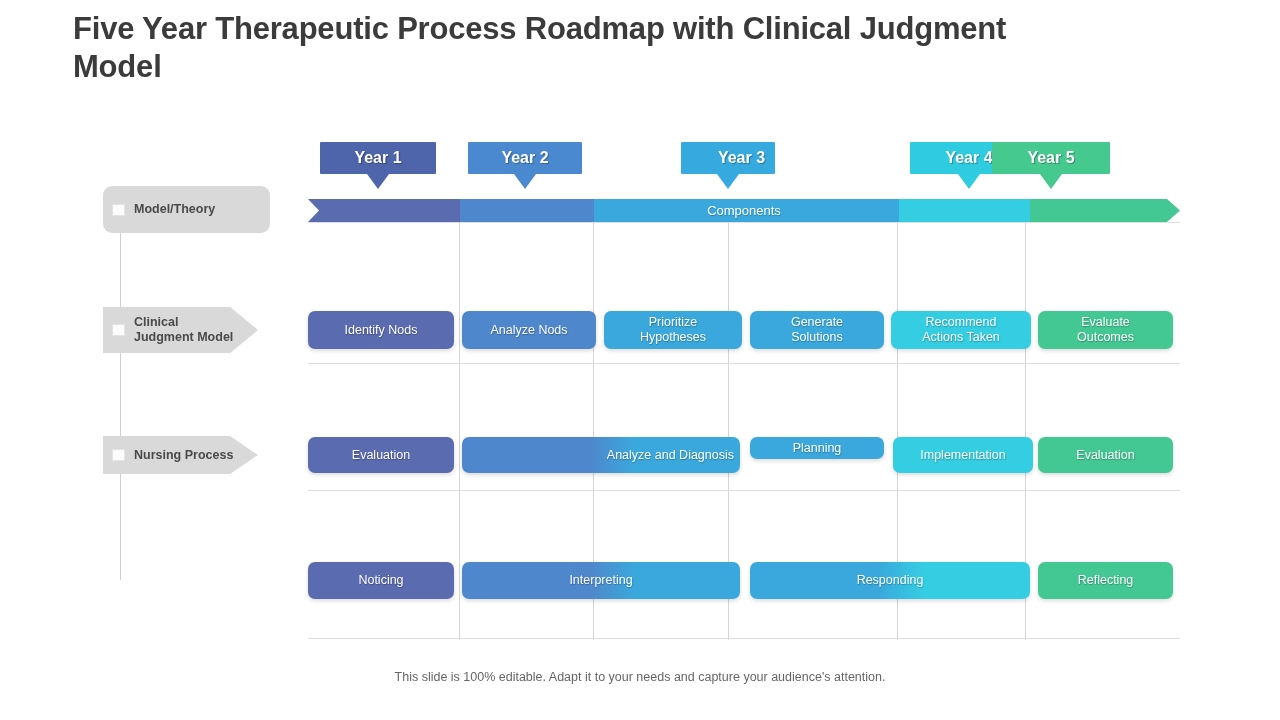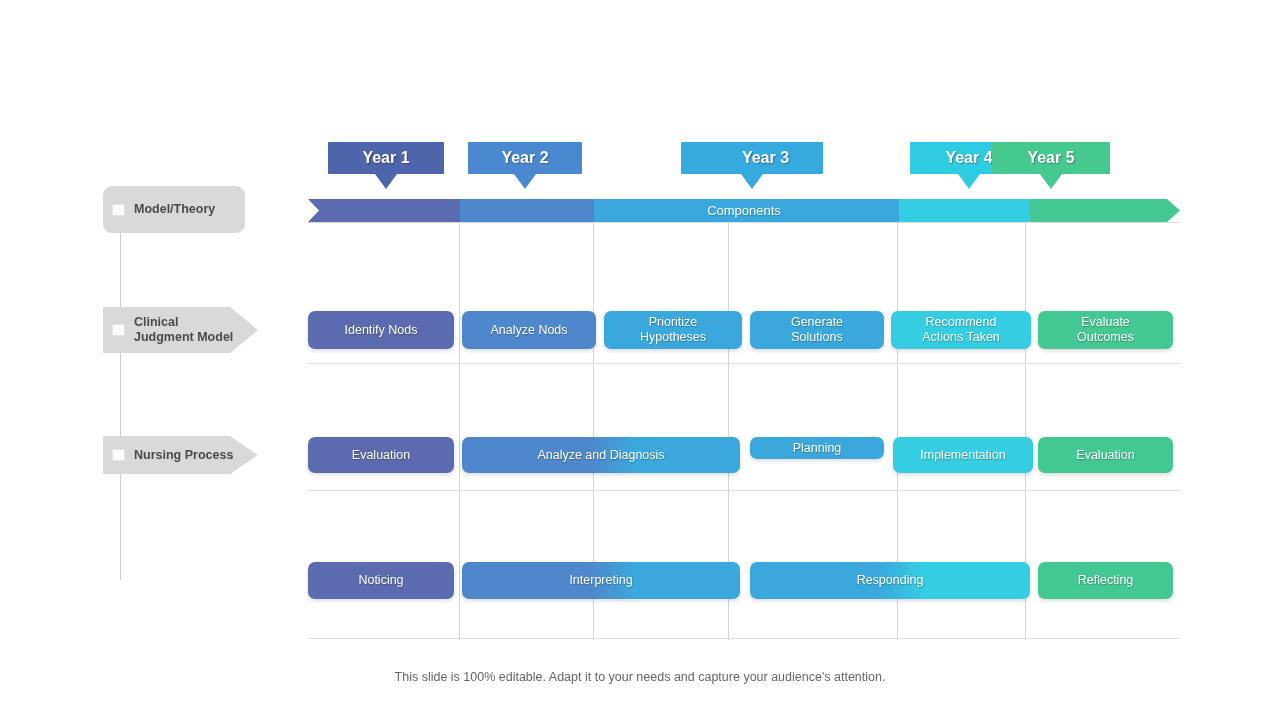--- a/index.html
+++ b/index.html
@@ -89,31 +89,32 @@
   #footer {
     position: absolute; left: 0; top: 670px; width: 1280px;
     text-align: center; font-size: 12.5px; color: #666666;
   }
 </style>
 </head>
 <body>
 
 <div id="slide">
 
+  <div id="title">Five Year Therapeutic Process Roadmap with Clinical Judgment Model</div>
 
   <div id="year-tabs">
-      <div class="year-tab" style="left: 320px; top: 142px; width: 116px; background: rgb(78, 100, 171); margin-left: 8px;">
+      <div class="year-tab" style="left: 320px; top: 142px; width: 116px; background: rgb(78, 100, 171);">
         <span>Year 1</span>
         <span class="ptr" style="border-top: 15px solid rgb(78, 100, 171);"></span>
       </div>
       <div class="year-tab" style="left: 468px; top: 142px; width: 114px; background: rgb(74, 137, 208);">
         <span>Year 2</span>
         <span class="ptr" style="border-top: 15px solid rgb(74, 137, 208);"></span>
       </div>
-      <div class="year-tab" style="left: 681px; top: 142px; width: 142px; background: rgb(54, 169, 223); padding-left: 27px;">
+      <div class="year-tab" style="left: 681px; top: 142px; width: 94px; background: rgb(54, 169, 223); padding-left: 27px;">
         <span>Year 3</span>
         <span class="ptr" style="border-top: 15px solid rgb(54, 169, 223);"></span>
       </div>
       <div class="year-tab" style="left: 910px; top: 142px; width: 118px; background: rgb(47, 203, 224);">
         <span>Year 4</span>
         <span class="ptr" style="border-top: 15px solid rgb(47, 203, 224);"></span>
       </div>
       <div class="year-tab" style="left: 992px; top: 142px; width: 118px; background: rgb(69, 201, 143);">
         <span>Year 5</span>
         <span class="ptr" style="border-top: 15px solid rgb(69, 201, 143);"></span>
@@ -138,21 +139,21 @@
       <div class="vline" style="left: 589px;"></div>
       <div class="vline" style="left: 717px;"></div>
       <div class="hline" style="top: 0px;"></div>
       <div class="hline" style="top: 141px;"></div>
       <div class="hline" style="top: 268px;"></div>
       <div class="hline" style="top: 416px;"></div>
     </div>
 
   <div id="label-spine"></div>
 
-  <div class="row-label rounded" style="left:103px; top:186px; width:142px; height:47px;">
+  <div class="row-label rounded" style="left:103px; top:186px; width:167px; height:47px;">
     <span class="chk"></span>
     <span class="rl-text">Model/Theory</span>
   </div>
 
   <div class="row-label arrow" style="left:103px; top:307px; width:155px; height:46px;">
     <span class="chk"></span>
     <span class="rl-text">
       <span>Clinical</span><br>
       <span>Judgment Model</span>
     </span>
@@ -181,21 +182,21 @@
         <span><span>Recommend</span><br><span>Actions Taken</span></span>
       </div>
       <div class="bar two-line" style="left: 1038px; top: 311px; width: 135px; height: 38px; background: rgb(67, 200, 147);">
         <span><span>Evaluate</span><br><span>Outcomes</span></span>
       </div>
     </div>
   <div id="row-nursing">
       <div class="bar" style="left: 308px; top: 437px; width: 146px; height: 36px; background: rgb(91, 107, 176);">
         <span>Evaluation</span>
       </div>
-      <div class="bar" style="left: 462px; top: 437px; width: 278px; height: 36px; background: linear-gradient(to right, rgb(79, 135, 204) 0%, rgb(79, 135, 204) 46%, rgb(58, 168, 220) 62%, rgb(58, 168, 220) 100%);">
+      <div class="bar" style="left: 462px; top: 437px; width: 278px; height: 36px; background: linear-gradient(to right, rgb(79, 135, 204) 0%, rgb(79, 135, 204) 46%, rgb(58, 168, 220) 62%, rgb(58, 168, 220) 100%); justify-content: flex-end;">
         <span>Analyze and Diagnosis</span>
       </div>
       <div class="bar" style="left: 750px; top: 437px; width: 134px; height: 22px; background: rgb(58, 168, 220);">
         <span>Planning</span>
       </div>
       <div class="bar" style="left: 893px; top: 437px; width: 140px; height: 36px; background: rgb(53, 205, 226);">
         <span>Implementation</span>
       </div>
       <div class="bar" style="left: 1038px; top: 437px; width: 135px; height: 36px; background: rgb(67, 200, 147);">
         <span>Evaluation</span>

